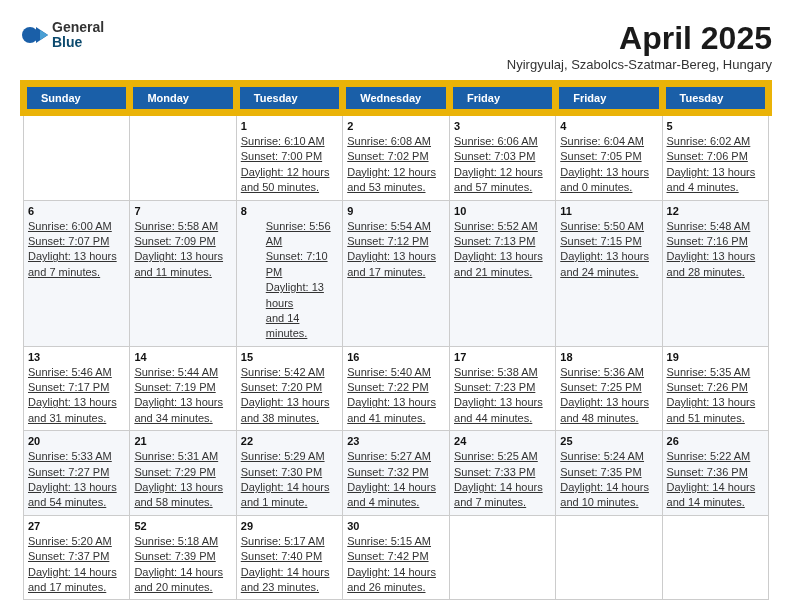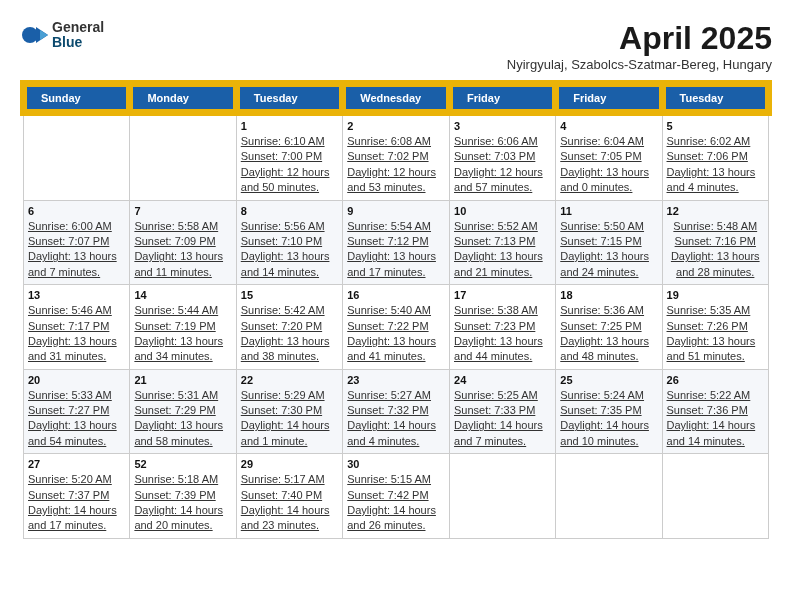--- a/index.html
+++ b/index.html
@@ -178,21 +178,21 @@
         </td>
         <td>
           <span class="day-num">7</span>
           <div class="day-info" style="white-space: pre-line;">Sunrise: 5:58 AM
 Sunset: 7:09 PM
 Daylight: 13 hours
 and 11 minutes.</div>
         </td>
         <td>
           <span class="day-num">8</span>
-          <div class="day-info" style="white-space: pre-line;">Sunrise: 5:56 AM
+          <div class="day-info" style="white-space: pre-line; margin-left: 25px;">Sunrise: 5:56 AM
 Sunset: 7:10 PM
 Daylight: 13 hours
 and 14 minutes.</div>
         </td>
         <td>
           <span class="day-num">9</span>
           <div class="day-info" style="white-space: pre-line;">Sunrise: 5:54 AM
 Sunset: 7:12 PM
 Daylight: 13 hours
 and 17 minutes.</div>
@@ -206,21 +206,21 @@
         </td>
         <td>
           <span class="day-num">11</span>
           <div class="day-info" style="white-space: pre-line;">Sunrise: 5:50 AM
 Sunset: 7:15 PM
 Daylight: 13 hours
 and 24 minutes.</div>
         </td>
         <td>
           <span class="day-num">12</span>
-          <div class="day-info" style="white-space: pre-line; text-align: center;">Sunrise: 5:48 AM
+          <div class="day-info" style="white-space: pre-line;">Sunrise: 5:48 AM
 Sunset: 7:16 PM
 Daylight: 13 hours
 and 28 minutes.</div>
         </td>
       </tr>
       <tr>
         <td>
           <span class="day-num">13</span>
           <div class="day-info" style="white-space: pre-line;">Sunrise: 5:46 AM
 Sunset: 7:17 PM

